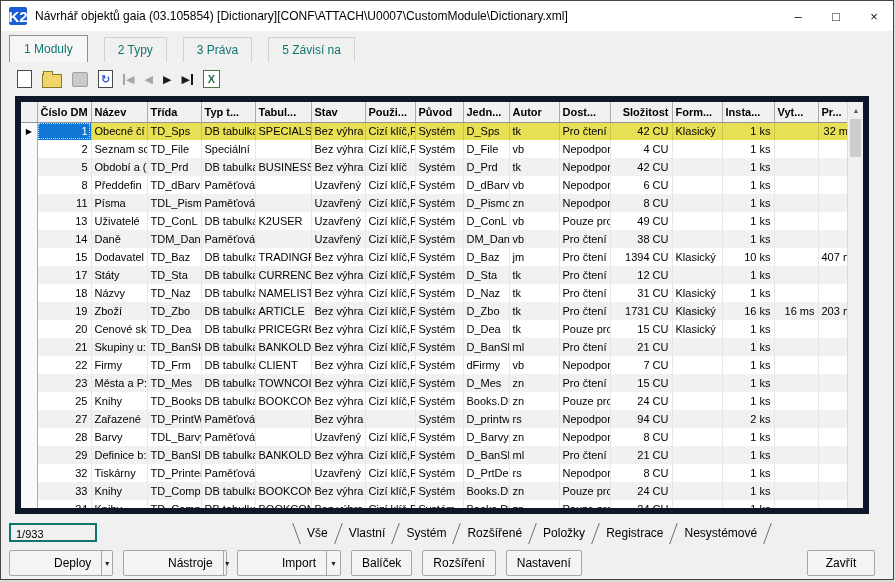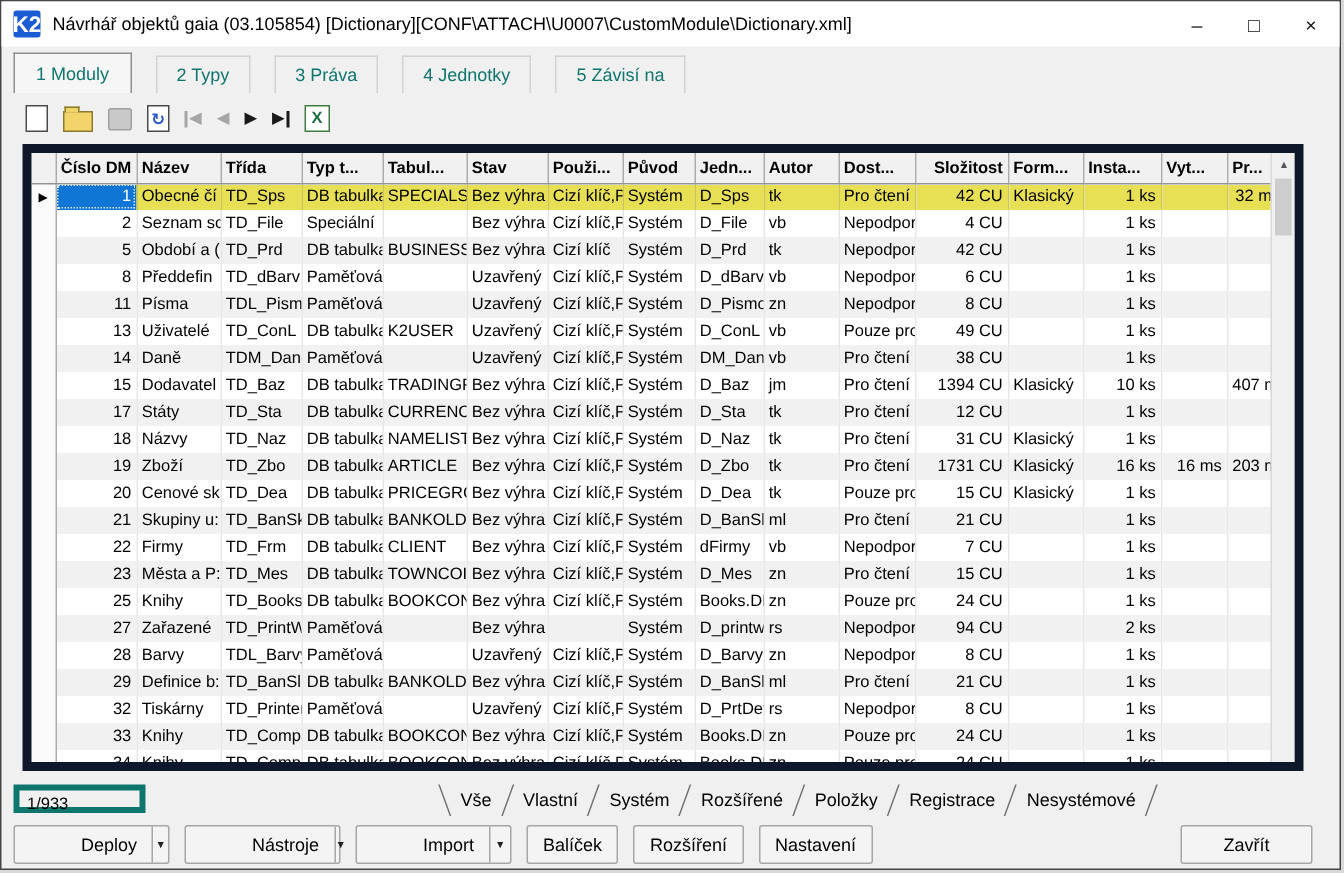--- a/index.html
+++ b/index.html
@@ -50,58 +50,57 @@
 
   
   .vscroll{position:absolute;top:0;right:0;width:16px;height:416px;background:#F0F0F0;border-left:1px solid #DADADA;box-sizing:border-box;}
   .sbtn{width:16px;height:16px;display:flex;align-items:center;justify-content:center;font-size:7px;color:#555;}
   .sbtn.down{position:absolute;bottom:0;left:0;}
   .sthumb{position:absolute;top:17px;left:2px;width:11px;height:38px;background:#CDCDCD;}
 
   
   .filterrow{position:absolute;top:519px;left:0;right:0;height:26px;}
   .counter{position:absolute;left:8px;top:3px;width:88px;height:19px;line-height:19px;padding-left:5px;font-size:11px;
-           border:4px solid #0f766e;box-sizing:border-box;background:#F0F0F0;}
+           border:2px solid #0f766e;box-sizing:border-box;background:#F0F0F0;}
   .ftabs{position:absolute;left:295px;top:1px;height:24px;display:flex;align-items:center;}
   .ftab{padding:2px 10px;font-size:12px;color:#000;}
   .ftab.active{font-weight:normal;}
   .fdiv{width:1px;height:21px;background:#6E6E6E;}
   .fdiv.lead{transform:skewX(20deg);}
   .fdiv.trail{transform:skewX(-20deg);}
 
   
   .buttonrow{position:absolute;top:549px;left:0;right:0;height:28px;}
   .bbar{position:absolute;left:8px;top:0;display:flex;}
   .btn{height:26px;border:1px solid #A6A6A6;background:#F4F4F4;border-radius:2px;display:flex;align-items:stretch;
        font-size:12px;color:#000;margin-right:10px;box-sizing:border-box;}
   .btn .lbl{display:flex;align-items:center;justify-content:center;flex:1;padding:0 10px;}
   .btn .arrow{width:20px;border-left:1px solid #A6A6A6;display:flex;align-items:center;justify-content:center;font-size:7px;color:#222;}
   .btn.w104{width:104px;padding-left:34px;}
-  .closebtn{position:absolute;right:8px;top:0;width:88px;justify-content:flex-end;}
+  .closebtn{position:absolute;right:8px;top:0;width:68px;justify-content:flex-end;}
 </style>
 </head>
 <body>
 
 <div class="window">
 
   <div class="titlebar">
     <span class="appicon">K2</span>
     <span class="title">Návrhář objektů gaia (03.105854) [Dictionary][CONF\ATTACH\U0007\CustomModule\Dictionary.xml]</span>
     <div class="winbtns">
       <span class="winbtn">–</span>
       <span class="winbtn">□</span>
       <span class="winbtn">×</span>
     </div>
   </div>
 
   <div class="toptabs" id="toptabs">
       <span class="toptab active">1 Moduly</span>
       <span class="toptab">2 Typy</span>
       <span class="toptab">3 Práva</span>
-      <span class="toptab">4 Jednotky</span>
       <span class="toptab">5 Závisí na</span>
     </div>
 
   <div class="toolbar">
     <span class="ticon">
         <span class="icon-page"></span>
       </span>
     <span class="ticon">
         <span class="icon-folder"></span>
       </span>

